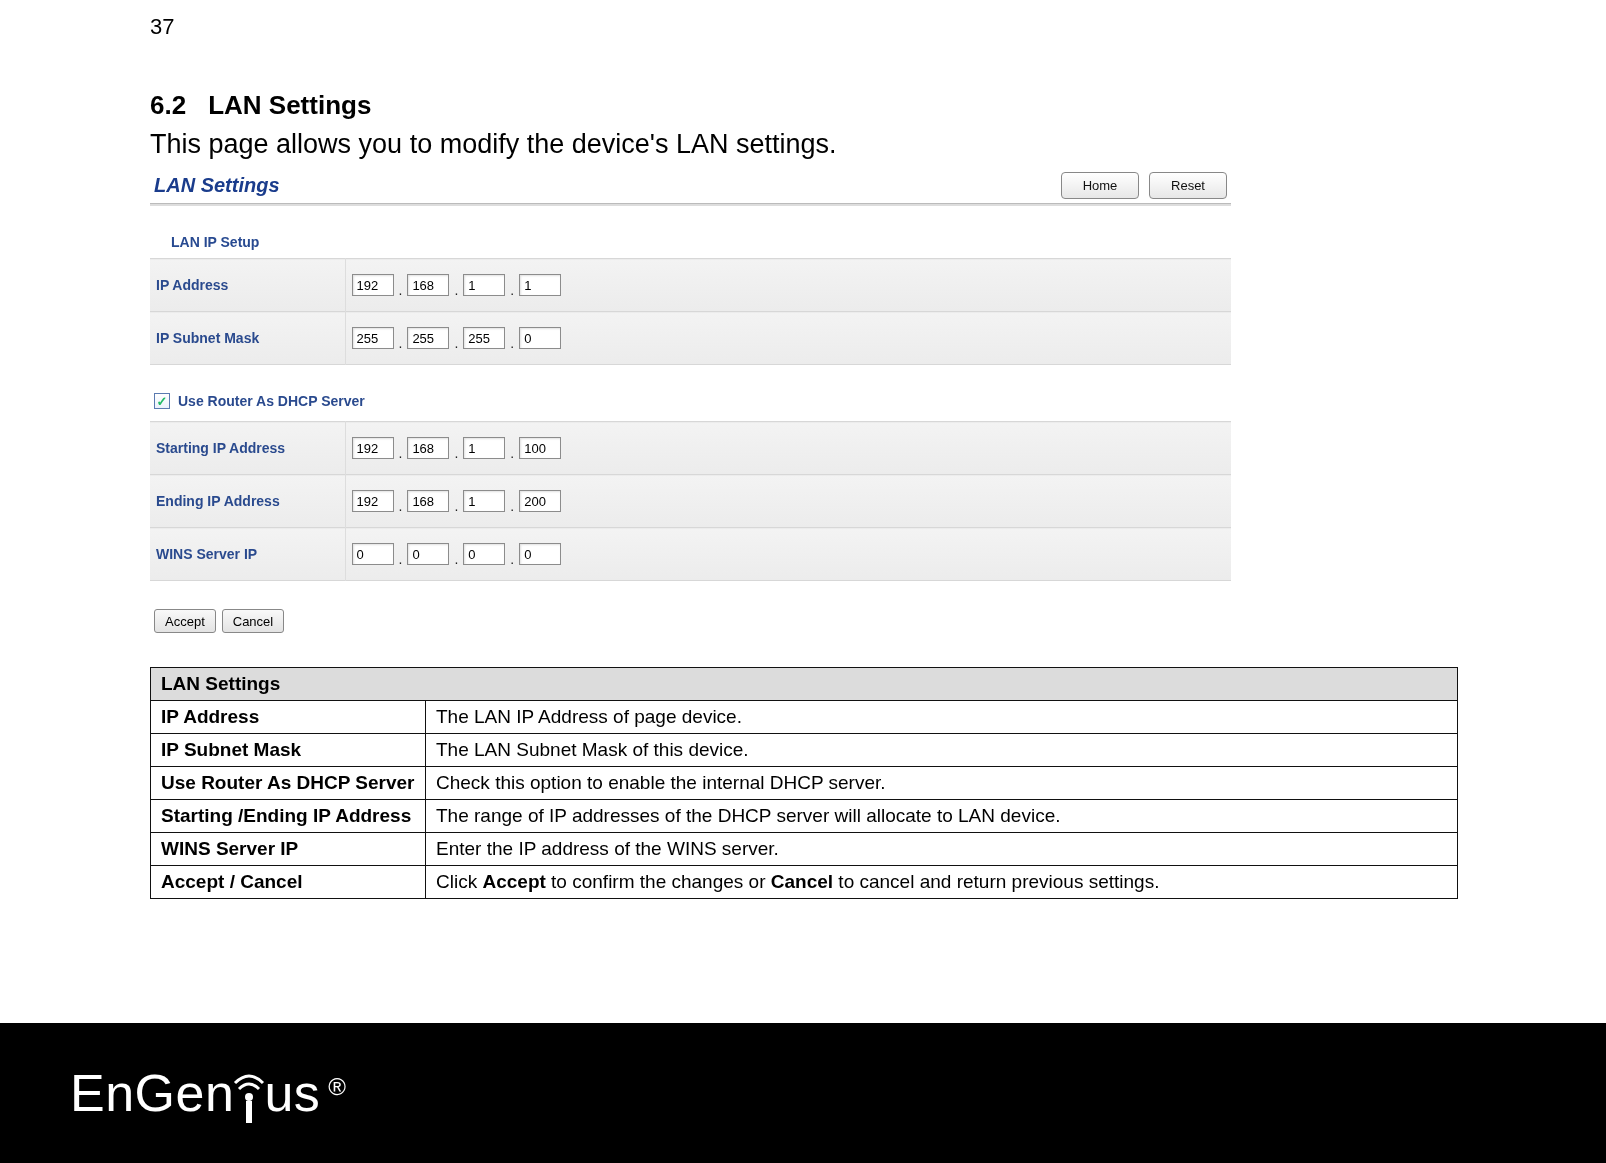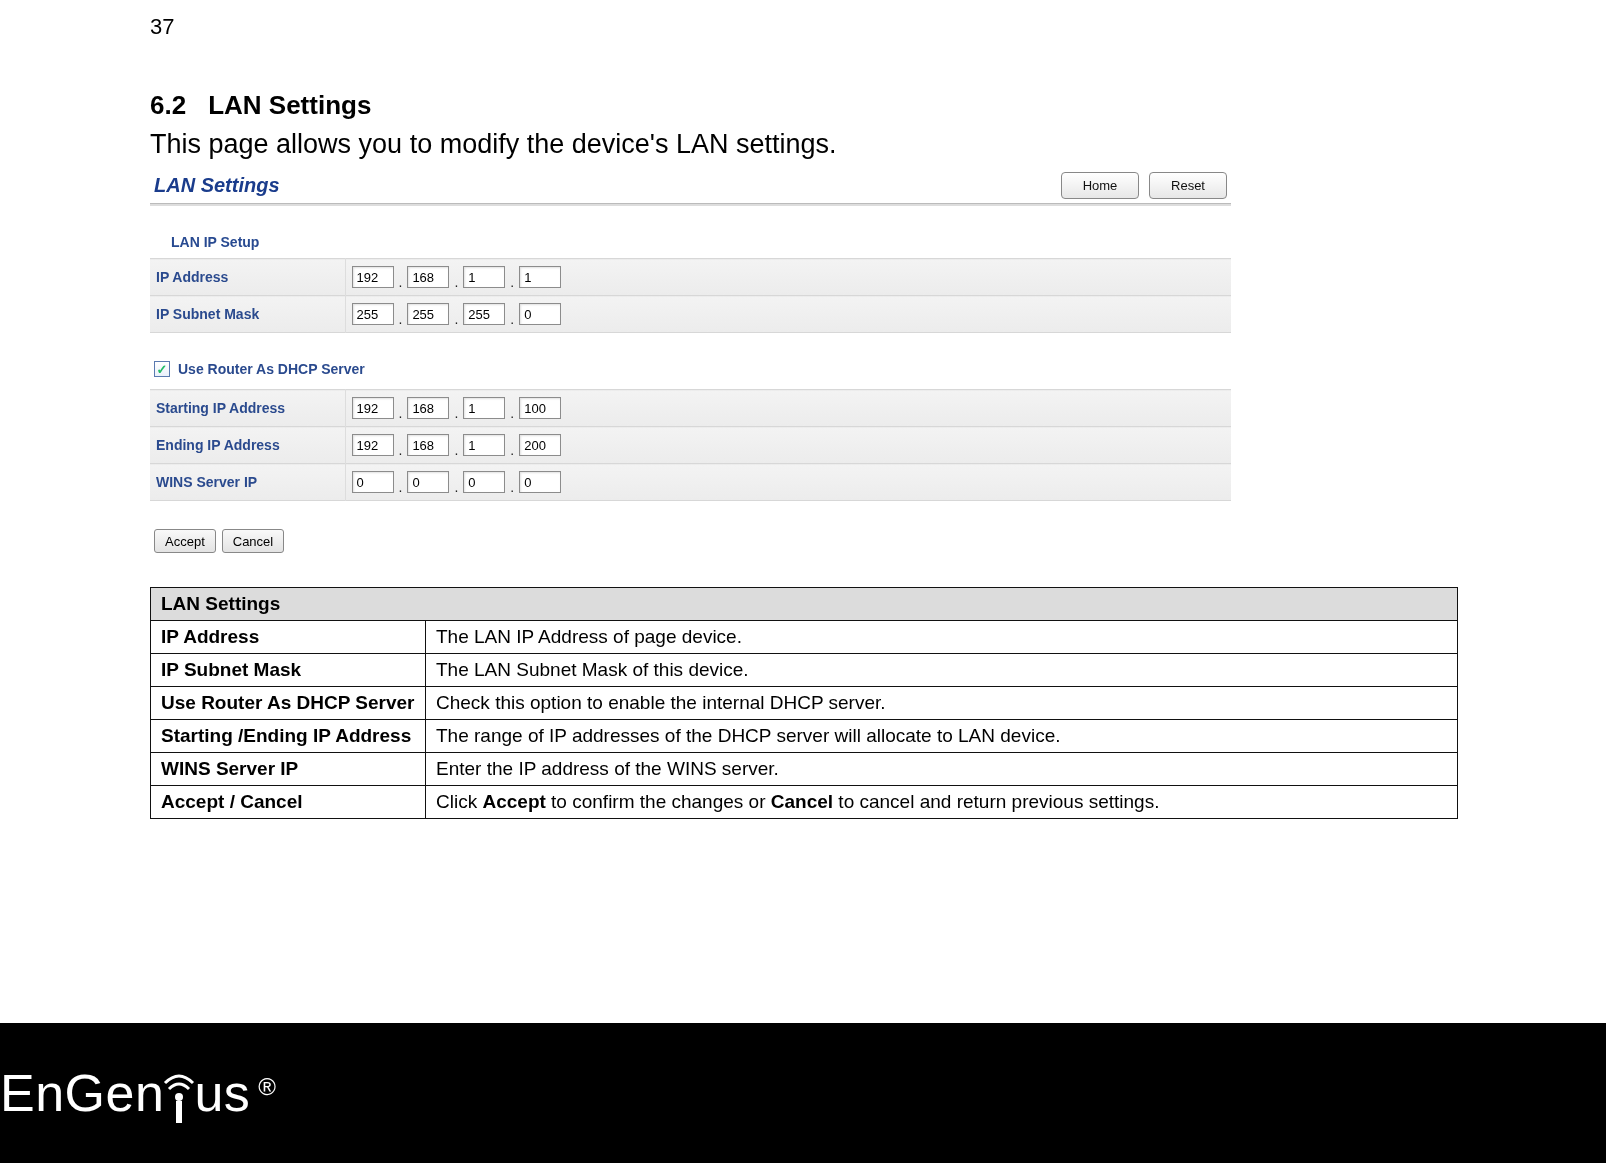--- a/index.html
+++ b/index.html
@@ -84,21 +84,21 @@
   }
   .ip-table td.label {
     color: #2a4a8e;
     font-weight: bold;
     font-size: 14px;
     width: 195px;
     padding: 6px 4px 6px 6px;
     border-right: 1px solid #ddd;
   }
   .ip-table td.fields {
-    padding: 7px 6px;
+    padding: 15px 6px;
   }
   .ip-group { display:flex; align-items:center; gap:4px; }
   .ip-group .dot { font-size:14px; color:#222; padding:0 1px; position:relative; top:5px;}
   .octet {
     width: 42px; height: 22px;
     border: 1px solid #8c8c8c;
     background: #fff;
     font-size: 13px;
     padding: 2px 4px;
     box-shadow: inset 1px 1px 2px rgba(0,0,0,0.12);
@@ -148,20 +148,21 @@
   }
   .desc-table td.val b { font-weight: bold; }
 
   
   .footer {
     position: absolute;
     left: 0; right: 0; bottom: 0;
     height: 140px;
     background: #000;
     display:flex; align-items:center;
+    padding-left: 70px;
   }
   .logo {
     color:#fff; display:flex; align-items:flex-end; gap:2px;
     font-family: "Segoe UI", Arial, sans-serif;
   }
   .logo .word { font-size: 52px; letter-spacing:0.5px;}
   .logo svg { margin: 0 -3px -2px -3px; }
   .logo .reg { font-size: 24px; margin-left:6px; position:relative; top:-22px;}
 </style>
 </head>

